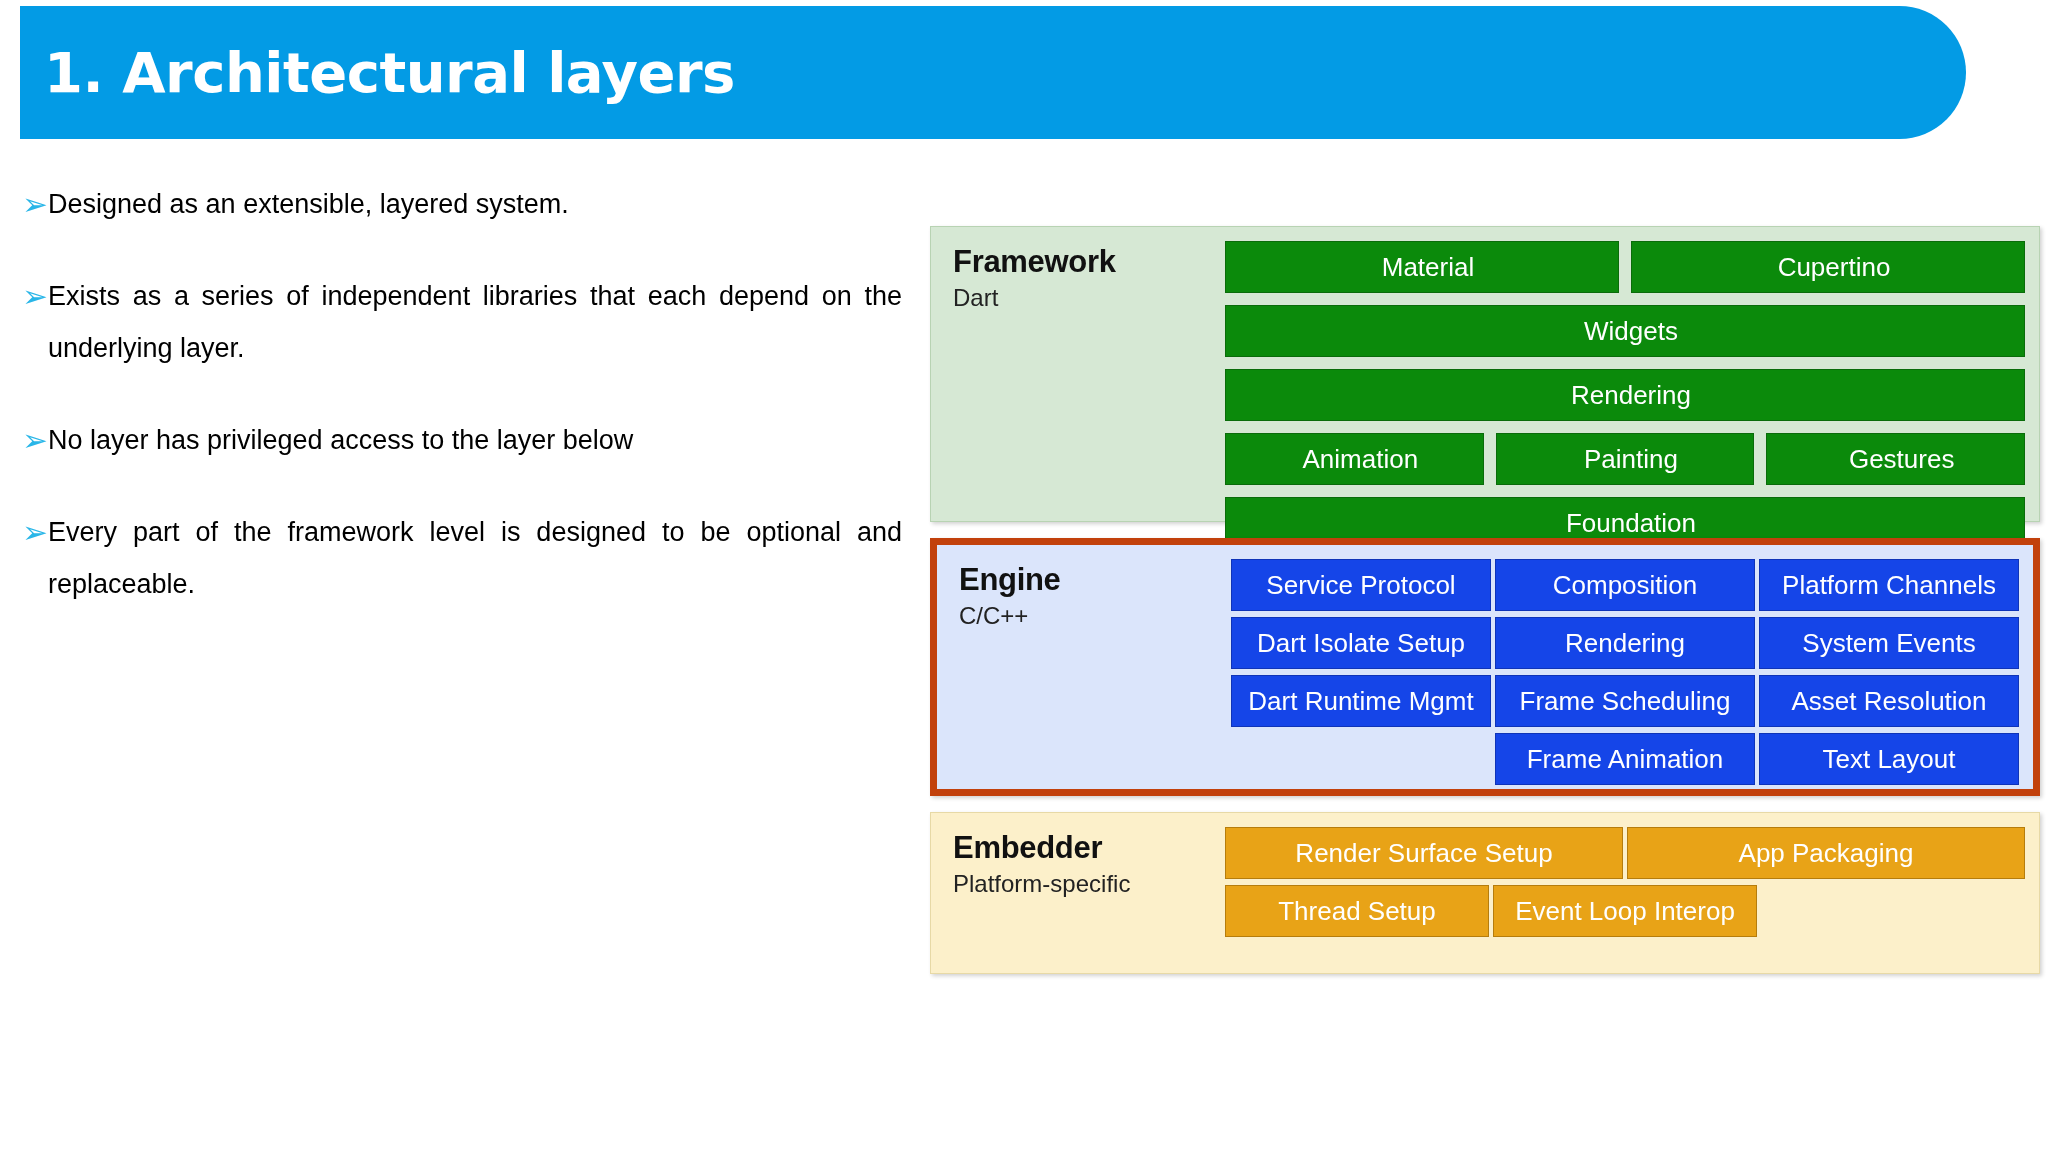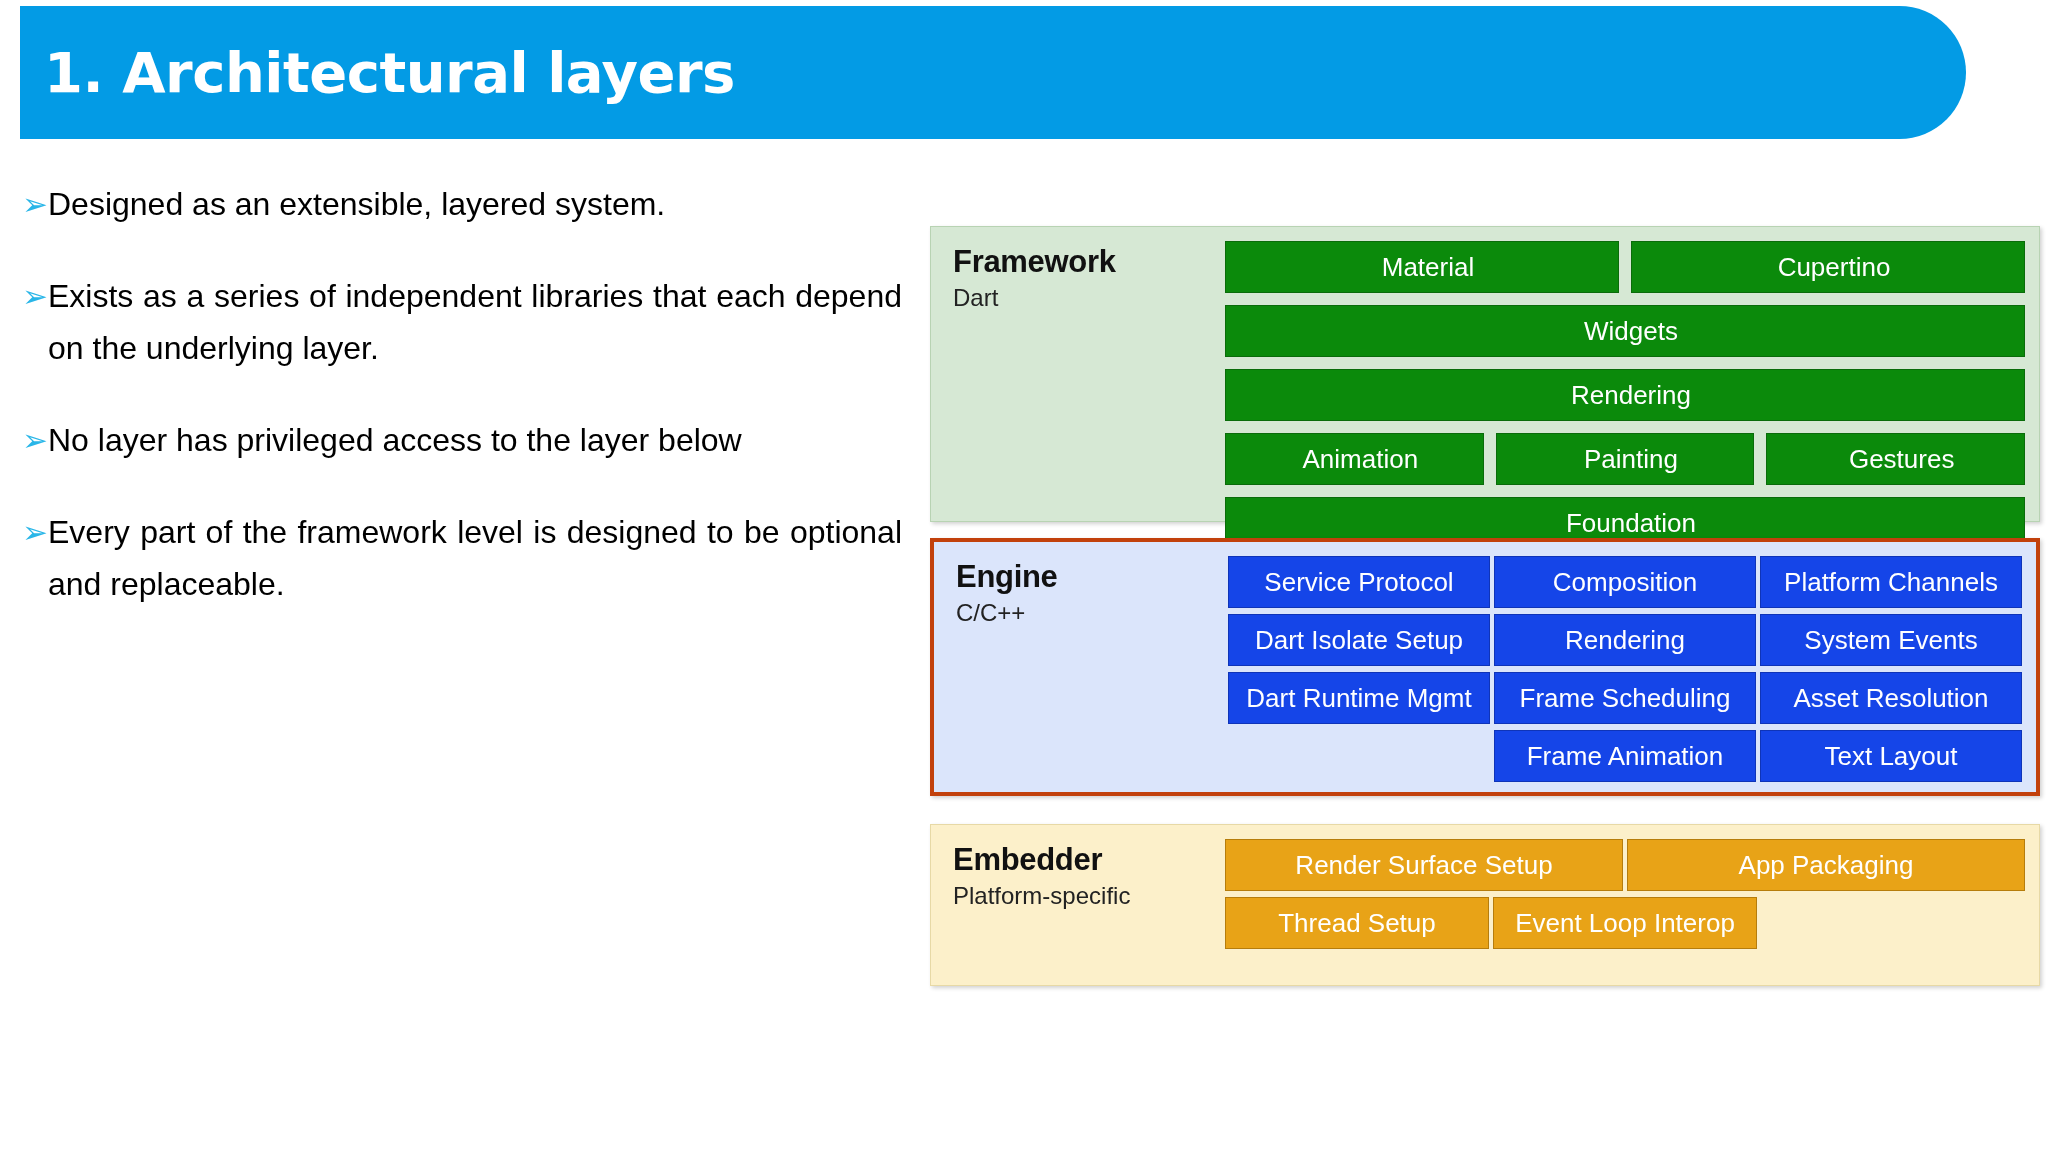--- a/index.html
+++ b/index.html
@@ -57,21 +57,21 @@
     flex: 0 0 auto;
     width: 26px;
     color: #29b6e8;
     font-size: 31px;
     line-height: 52px;
     font-family: "DejaVu Sans", sans-serif;
   }
   .bullet-text {
     flex: 1 1 auto;
     font-family: "Liberation Sans", sans-serif;
-    font-size: 32px;
+    font-size: 27px;
     line-height: 52px;
     color: #000000;
     text-align: justify;
     text-justify: inter-word;
   }
   .bullet-text.just { text-align-last: left; }
 
   
   #arch-diagram {
     position: absolute;
@@ -147,36 +147,36 @@
     background: #0b8a0b;
     border-color: #0a6c0a;
     padding-left: 12px;
   }
   #layer-framework .grid-row { gap: 12px; }
   #layer-framework .layer-grid { gap: 12px; }
 
   
   #layer-engine {
     background: #dbe5fb;
-    border: 4px solid #c2410c;
+    border: 7px solid #c2410c;
     height: 258px;
     margin-top: 16px;
   }
   #layer-engine .cell {
     background: #1545e8;
     border-color: #0f34b8;
   }
   #layer-engine .layer-grid { gap: 6px; }
 
   
   #layer-embedder {
     background: #fcf0ca;
     border: 1px solid #e7d9a6;
     height: 162px;
-    margin-top: 28px;
+    margin-top: 16px;
   }
   #layer-embedder .cell {
     background: #e8a317;
     border-color: #b67d0c;
   }
   #layer-embedder .layer-grid { gap: 6px; }
 
   .w-half  { flex: 1 1 0; }
   .w-full  { flex: 1 1 100%; }
   .w-third { flex: 1 1 0; }

